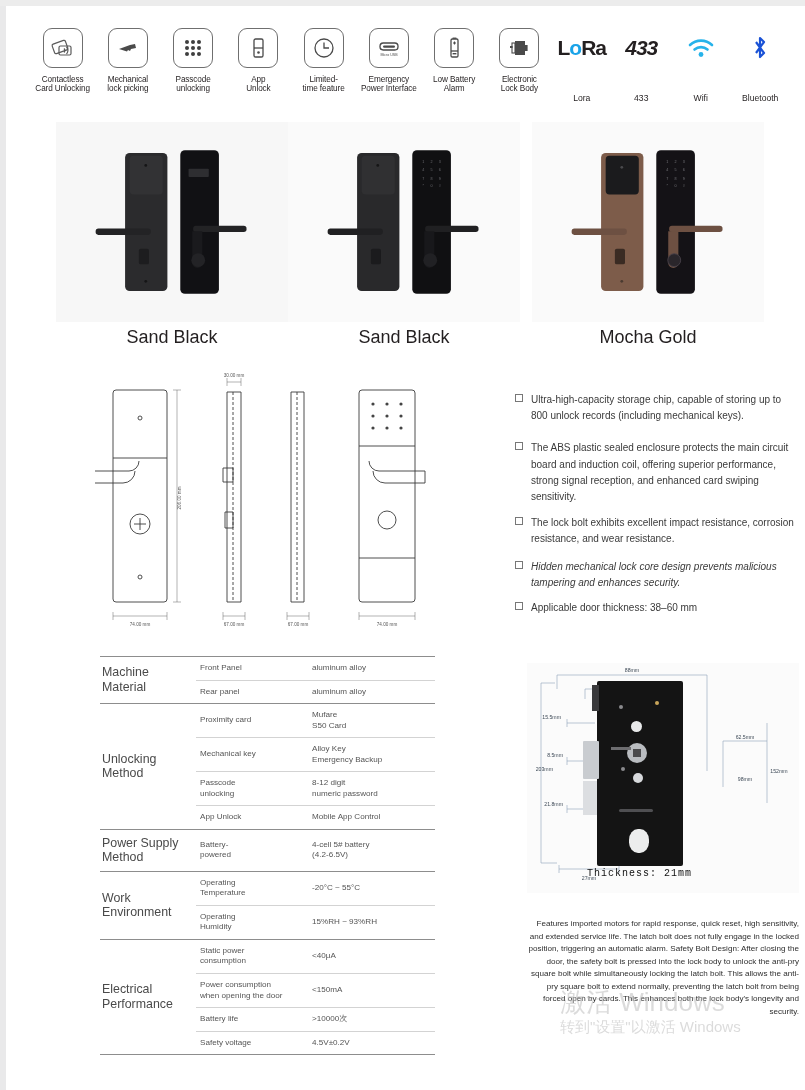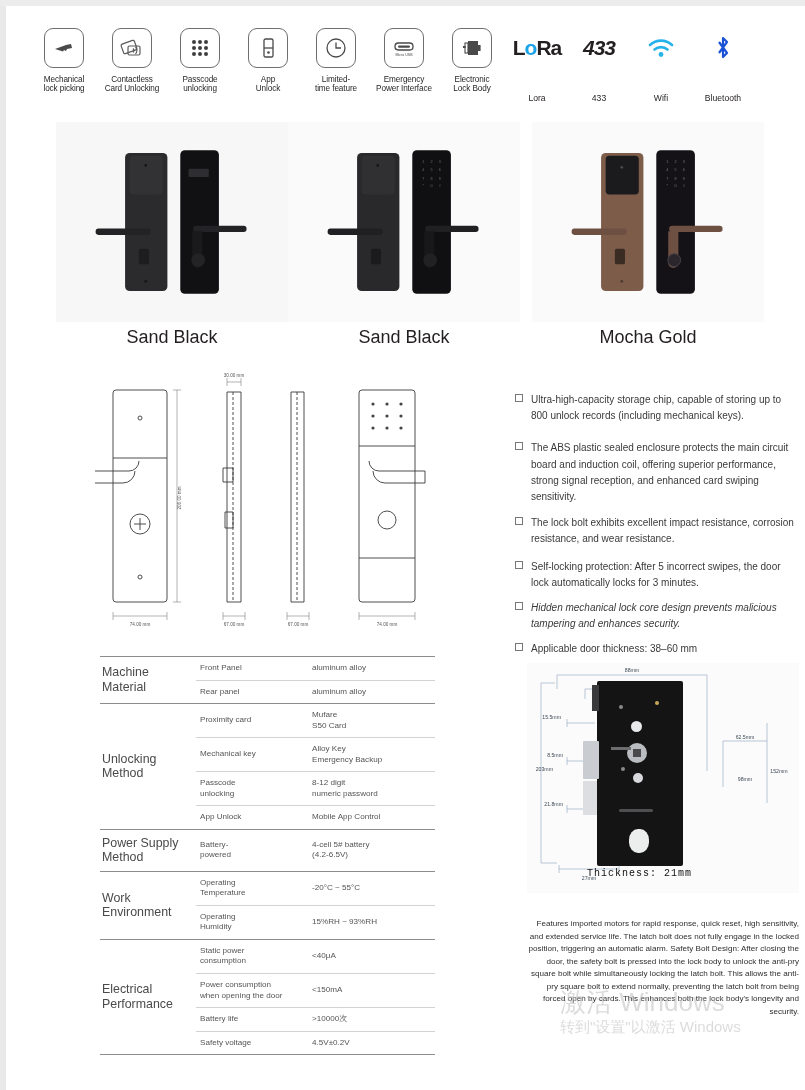--- a/index.html
+++ b/index.html
@@ -81,39 +81,39 @@
 
 <div class="page">
   <div class="edge-l"></div>
   <div class="edge-t"></div>
 
   <div class="iconbar">
 
     <div class="feat">
       <div class="box">
         <svg width="26" height="26" viewBox="0 0 26 26">
-            <g fill="#4a4a4a">
-          <path d="M4 14 L15 10 L20 9 L21 13 L16 14 L15 16 L13 15 L12 16.5 Z"></path>
-            </g>
-          </svg>
-      </div>
-      <div class="cap">Mechanical<br>lock picking</div>
-    </div>
-
-    <div class="feat">
-      <div class="box">
-        <svg width="26" height="26" viewBox="0 0 26 26">
             <g fill="none" stroke="#5a5a5a" stroke-width="1.2">
           <rect x="3" y="7" width="14" height="10" rx="1.5" transform="rotate(-20 10 12)"></rect>
           <rect x="9" y="11" width="12" height="9" rx="1.5"></rect>
           <path d="M14 13.5a3 3 0 0 1 0 4M16.5 12a5.5 5.5 0 0 1 0 7"></path>
             </g>
           </svg>
       </div>
       <div class="cap">Contactless<br>Card Unlocking</div>
+    </div>
+
+    <div class="feat">
+      <div class="box">
+        <svg width="26" height="26" viewBox="0 0 26 26">
+            <g fill="#4a4a4a">
+          <path d="M4 14 L15 10 L20 9 L21 13 L16 14 L15 16 L13 15 L12 16.5 Z"></path>
+            </g>
+          </svg>
+      </div>
+      <div class="cap">Mechanical<br>lock picking</div>
     </div>
 
     <div class="feat">
       <div class="box">
         <svg width="24" height="24" viewBox="0 0 24 24">
             <g fill="#3f3f3f">
           <circle cx="6" cy="6" r="2"></circle>
               <circle cx="12" cy="6" r="2"></circle>
               <circle cx="18" cy="6" r="2"></circle>
           <circle cx="6" cy="12" r="2"></circle>
@@ -157,20 +157,34 @@
       <div class="box">
         <svg width="28" height="22" viewBox="0 0 28 22">
           <rect x="5" y="6" width="18" height="7" rx="3.2" fill="none" stroke="#4a4a4a" stroke-width="1.3"></rect>
           <rect x="8" y="8.4" width="12" height="2.4" rx="1.2" fill="#4a4a4a"></rect>
           <text x="14" y="19" font-size="3.6" text-anchor="middle" fill="#4a4a4a" font-family="Liberation Sans, sans-serif">Micro USB</text>
           </svg>
       </div>
       <div class="cap">Emergency<br>Power Interface</div>
     </div>
 
+    <div class="feat">
+      <div class="box">
+        <svg width="26" height="26" viewBox="0 0 26 26">
+            <g fill="none" stroke="#4a4a4a" stroke-width="1.3">
+          <rect x="10" y="4" width="7" height="18" rx="1.3"></rect>
+              <path d="M11.6 3.2h3.8"></path>
+              <path d="M10 16h7"></path>
+            </g>
+          <path d="M13.5 6.5v3M12 8h3" stroke="#4a4a4a" stroke-width="1.1"></path>
+          <rect x="11.6" y="18" width="3.8" height="1.4" fill="#4a4a4a"></rect>
+          </svg>
+      </div>
+      <div class="cap">Low Battery<br>Alarm</div>
+    </div>
 
     <div class="feat">
       <div class="box">
         <svg width="26" height="26" viewBox="0 0 26 26">
           <rect x="9" y="6" width="10" height="14" fill="#4a4a4a"></rect>
           <rect x="6" y="8" width="3" height="10" fill="none" stroke="#4a4a4a" stroke-width="1.1"></rect>
           <rect x="4" y="11" width="2.6" height="2" fill="#4a4a4a"></rect>
           <rect x="19" y="10" width="2.6" height="6" fill="#4a4a4a"></rect>
           </svg>
       </div>
@@ -371,24 +385,20 @@
       <div class="chk"></div>
       <div class="txt">Ultra-high-capacity storage chip, capable of storing up to 800 unlock records (including mechanical keys).</div>
     </div>
     <div class="bl" style="margin-bottom:10px;">
       <div class="chk"></div>
       <div class="txt">The ABS plastic sealed enclosure protects the main circuit board and induction coil, offering superior performance, strong signal reception, and enhanced card swiping sensitivity.</div>
     </div>
     <div class="bl" style="margin-bottom:11px;">
       <div class="chk"></div>
       <div class="txt">The lock bolt exhibits excellent impact resistance, corrosion resistance, and wear resistance.</div>
-    </div>
-    <div class="bl" style="margin-bottom:9px;">
-      <div class="chk"></div>
-      <div class="txt">Self-locking protection: After 5 incorrect swipes, the door lock automatically locks for 3 minutes.</div>
     </div>
     <div class="bl" style="margin-bottom:9px;font-style:italic;">
       <div class="chk"></div>
       <div class="txt">Hidden mechanical lock core design prevents malicious tampering and enhances security.</div>
     </div>
     <div class="bl">
       <div class="chk"></div>
       <div class="txt">Applicable door thickness: 38–60 mm</div>
     </div>
   </div>

